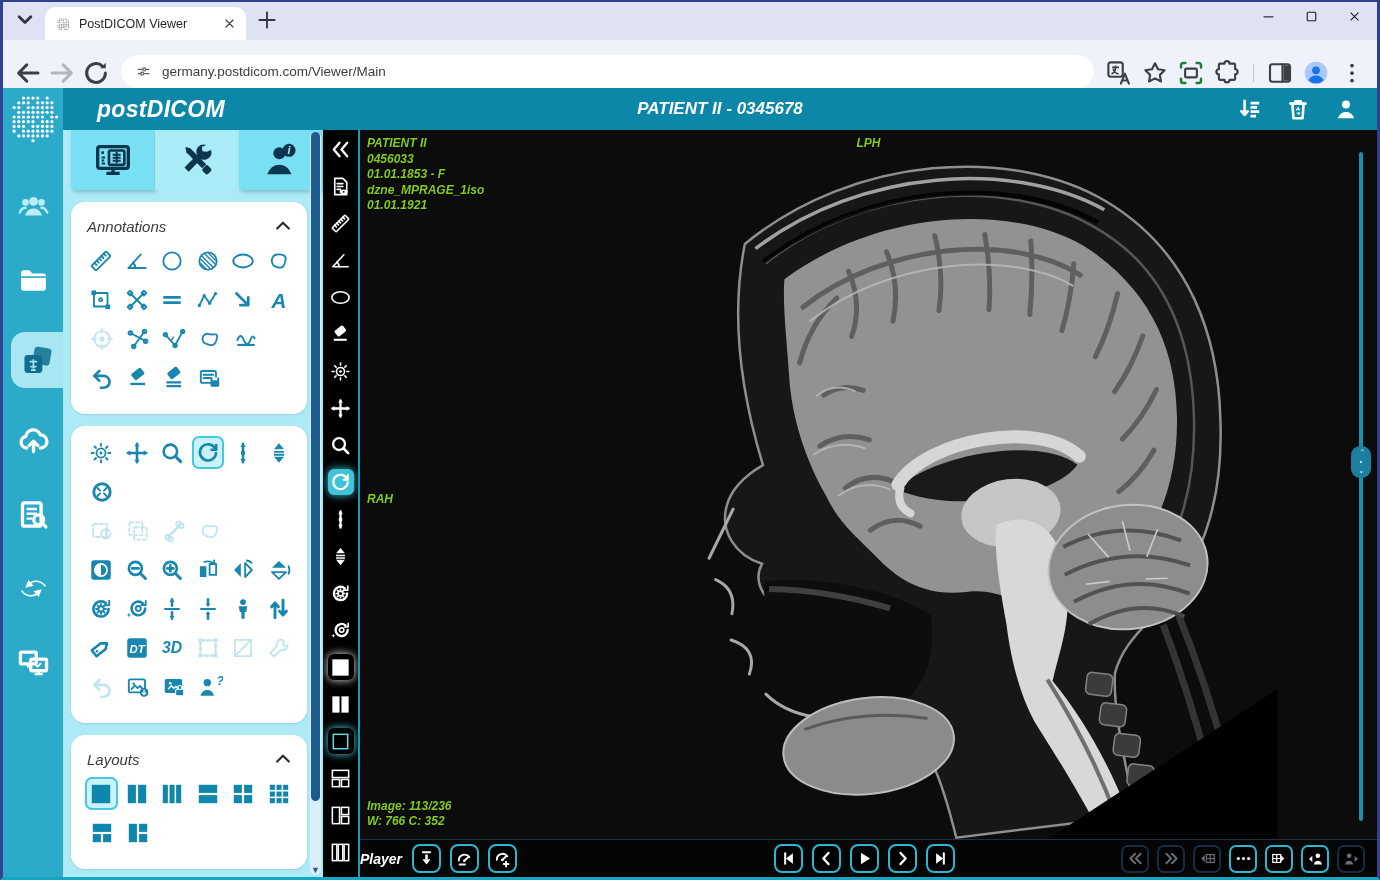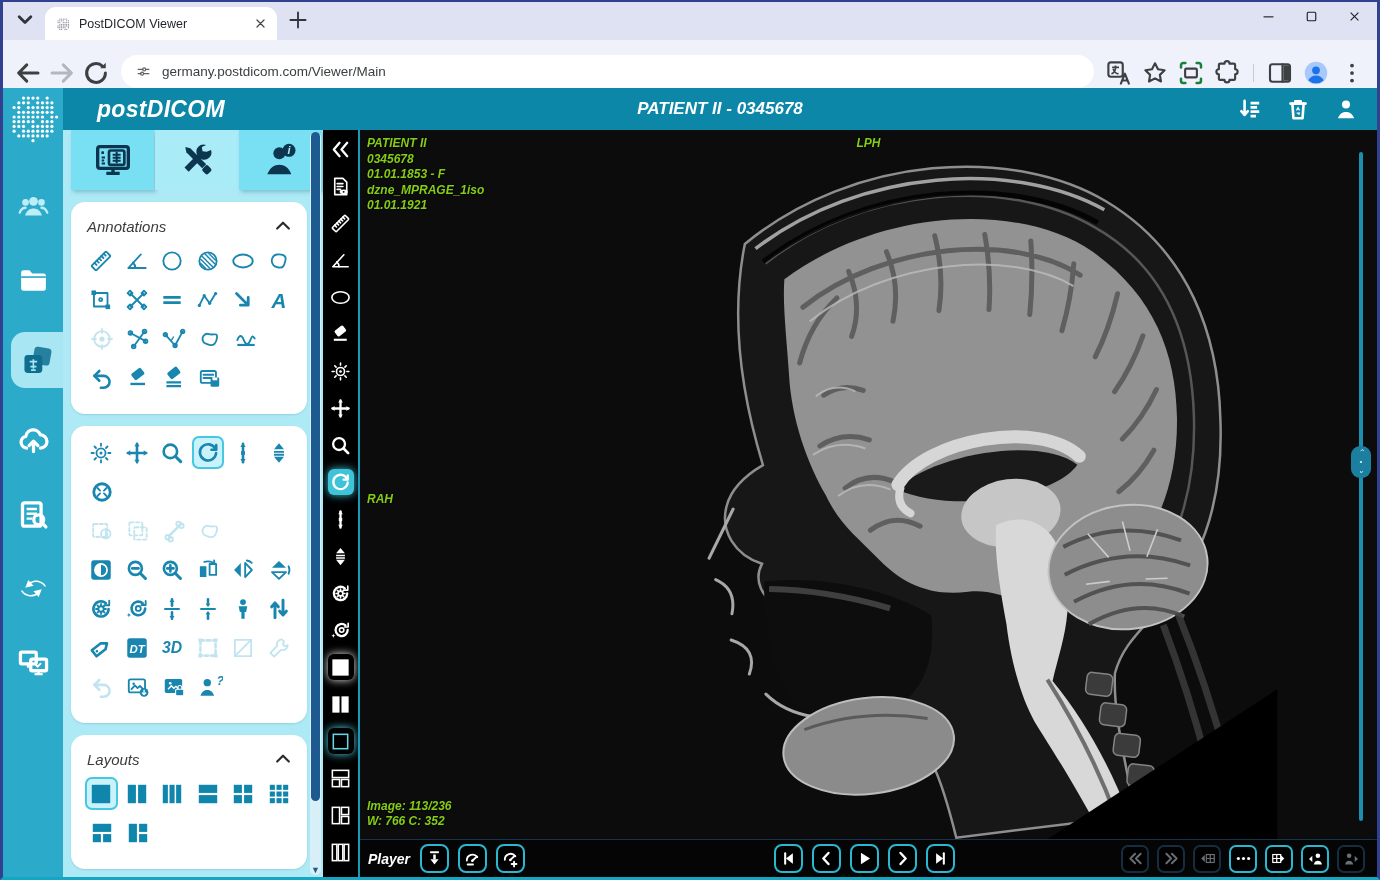--- a/index.html
+++ b/index.html
@@ -4,21 +4,21 @@
 <style>
   *{margin:0;padding:0;box-sizing:border-box;}
   html,body{background:#555;}
   body{font-family:"Liberation Sans",sans-serif;}
   .screen{position:relative;width:1380px;height:880px;background:#000;overflow:hidden;
     border-left:3px solid #32418f;border-right:3px solid #32418f;border-top:2px solid #32418f;border-bottom:3px solid #14a7c4;margin:0 auto;}
   
   .titlebar{height:38px;background:#dee2f2;display:flex;align-items:flex-end;position:relative;}
   .tab-chevron{width:28px;height:28px;border-radius:50%;display:flex;align-items:center;justify-content:center;margin:0 6px 5px 8px;color:#30343c;}
   .tab-chevron svg{width:18px;height:18px;}
-  .btab{width:232px;height:33px;background:#fff;border-radius:11px 11px 0 0;display:flex;align-items:center;padding:0 8px 0 10px;gap:8px;}
+  .btab{width:201px;height:33px;background:#fff;border-radius:11px 11px 0 0;display:flex;align-items:center;padding:0 8px 0 10px;gap:8px;}
   .btab .fav{width:16px;height:16px;}
   .btab .t{flex:1;font-size:12.5px;color:#1f2329;white-space:nowrap;overflow:hidden;}
   .btab .x{width:17px;height:17px;color:#444;display:flex;}
   .newtab{width:26px;height:26px;display:flex;align-items:center;justify-content:center;color:#30343c;margin:0 0 5px 8px;}
   .newtab svg{width:15px;height:15px;}
   .wincontrols{position:absolute;right:14px;top:6px;display:flex;gap:26px;color:#202124;}
   .wincontrols .wc{width:17px;height:17px;display:flex;}
   .urlbar{height:48px;background:#f0f2fb;display:flex;align-items:flex-end;padding:0 10px;gap:4px;}
   .nav-ic{width:30px;height:30px;display:flex;align-items:center;justify-content:center;color:#3c4043;}
   .nav-ic svg{width:21px;height:21px;}
@@ -80,21 +80,21 @@
   .viewer svg.mri{position:absolute;inset:0;width:100%;height:100%;}
   .ov{position:absolute;color:#84cc16;font-size:12px;font-weight:bold;line-height:1.3;text-shadow:0 0 2px #000;}
   .ov.pinfo{top:6px;left:7px;}
   .ov.lph{top:6px;left:50%;transform:translateX(-50%);}
   .ov.rah{top:51%;left:7px;}
   .ov.counter{bottom:9px;left:7px;}
   .vslider{position:absolute;right:14px;top:22px;bottom:18px;width:4px;background:#1d8fae;border-radius:2px;}
   .vslider .handle{position:absolute;left:50%;transform:translateX(-50%);top:44%;width:20px;height:32px;background:#1d7fa0;border-radius:9px;color:#cdeef6;display:flex;flex-direction:column;align-items:center;justify-content:center;font-size:8px;line-height:1.1;}
   
   .playerbar{height:38px;background:#050505;border-top:1px solid #16324f;position:relative;display:flex;align-items:center;flex-shrink:0;}
-  .pl-label{color:#fff;font-weight:bold;font-size:14px;padding:0 10px 0 8px;}
+  .pl-label{color:#fff;font-weight:bold;font-size:14px;padding:0 10px 0 0;}
   .pbtn{width:29px;height:29px;border:2px solid #2ab7d2;border-radius:8px;background:#000;color:#fff;display:flex;align-items:center;justify-content:center;margin-right:9px;}
   .pbtn svg{width:19px;height:19px;}
   .pbtn.dim{border-color:#1b3a55;color:#8a939b;opacity:.75;}
   .pl-center{position:absolute;left:50%;transform:translateX(-50%);display:flex;}
   .pl-right{margin-left:auto;display:flex;padding-right:4px;}
   .pl-right .pbtn{width:28px;height:28px;border-radius:7px;margin-right:8px;}
 </style>
 </head>
 <body>
 
@@ -1108,21 +1108,21 @@
                   <rect x="744" y="686" width="26" height="20" rx="5" transform="rotate(14 757 696)"></rect>
                 </g>
                 <path d="M790 520 Q812 610 822 706 M806 510 Q830 600 842 700" fill="none" stroke="#3e3e3e" stroke-width="7" opacity=".8"></path>
                 <path d="M430 96 C545 28 700 40 782 100" fill="none" stroke="#b0b0b0" stroke-width="3.5" opacity=".9"></path>
                 <path d="M436 110 C548 44 696 54 774 112" fill="none" stroke="#000" stroke-width="5" opacity=".8"></path>
               </g>
               <polygon points="690,710 920,710 920,560" fill="#000"></polygon>
             </svg>
             <div class="ov pinfo">
               <div>PATIENT II</div>
-              <div>0345678</div>
+              <div>0456033</div>
               <div>01.01.1853 - F</div>
               <div>dzne_MPRAGE_1iso</div>
               <div>01.01.1921</div>
             </div>
             <div class="ov lph">LPH</div>
             <div class="ov rah">RAH</div>
             <div class="ov counter">
               <div>Image: 113/236</div>
               <div>W: 766 C: 352</div>
             </div>

